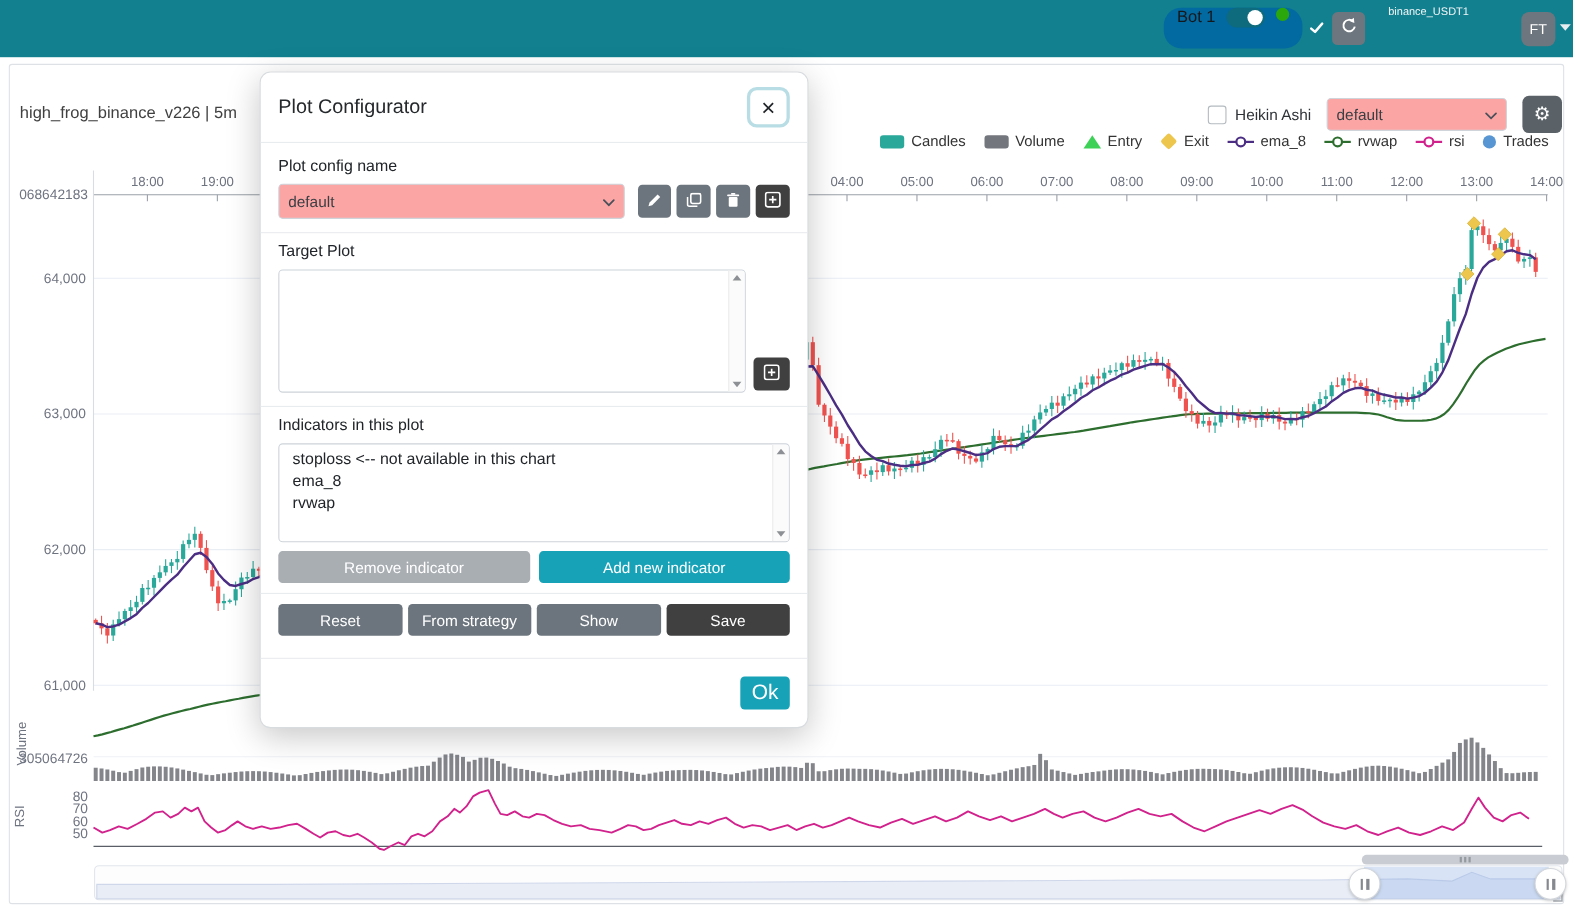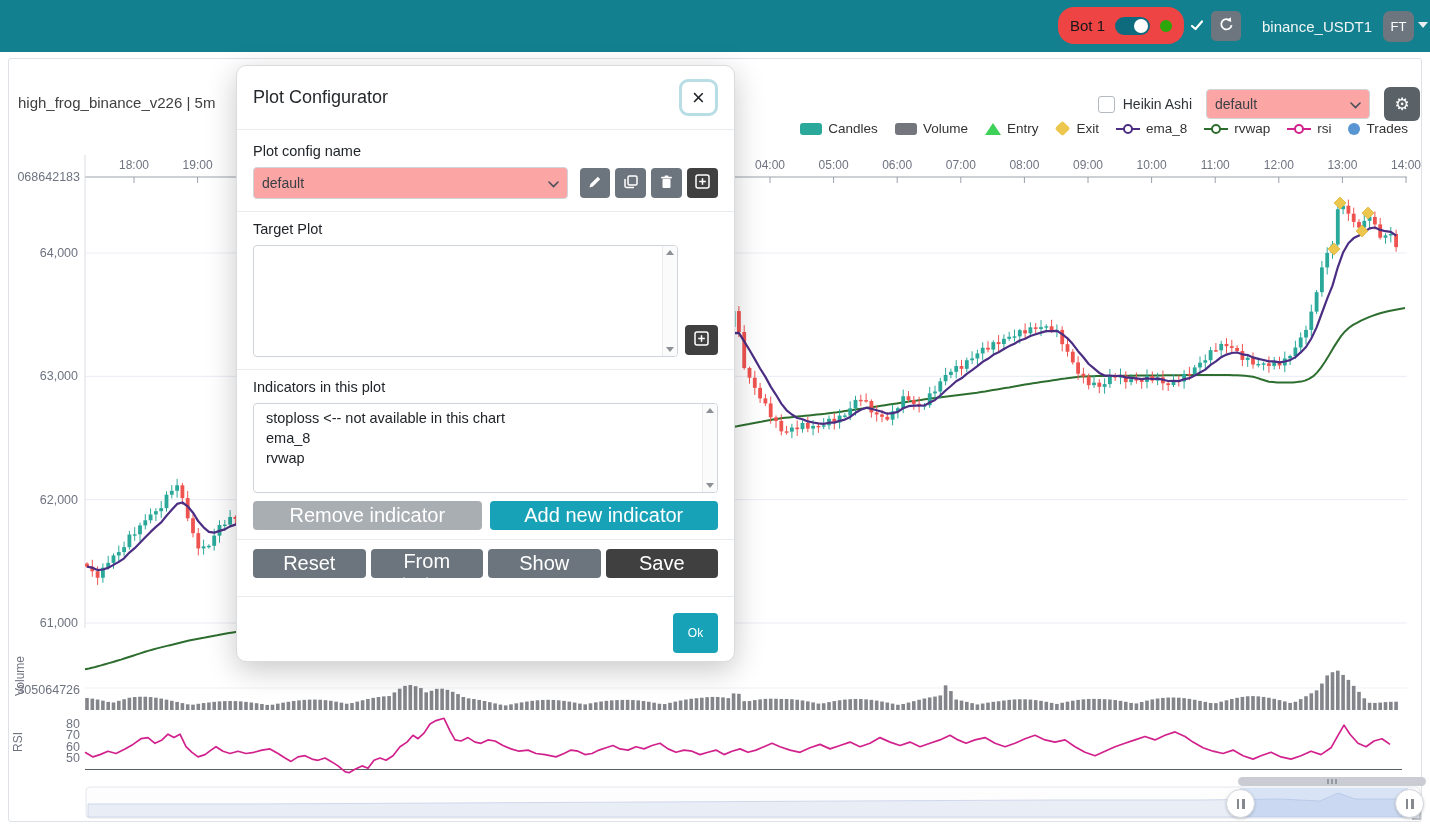--- a/index.html
+++ b/index.html
@@ -1,28 +1,28 @@
 <!DOCTYPE html>
 <html><head>
 <meta charset="utf-8">
 <style>
   html,body{margin:0;padding:0;width:1430px;height:824px;overflow:hidden;background:#fff;
     font-family:"Liberation Sans","DejaVu Sans",sans-serif;-webkit-font-smoothing:antialiased;}
   
   #navbar{position:absolute;left:0;top:0;width:1430px;height:52px;background:#12808f;z-index:8;}
-  #bot-pill{position:absolute;left:1058px;top:7px;height:37px;background:#ef4444;border-radius:16px;
-    display:flex;align-items:center;padding:0 12px;gap:10px;cursor:pointer;}
+  #bot-pill{position:absolute;left:1058px;top:7px;height:37px;background:#0369a1;border-radius:16px;
+    display:flex;padding:0 12px;gap:10px;cursor:pointer;}
   #bot-pill .bot-name{font-size:15px;color:#14181b;}
   .toggle{width:35px;height:18px;border-radius:10px;background:#0d6b7d;position:relative;}
   .toggle .knob{position:absolute;right:2px;top:2px;width:14px;height:14px;border-radius:50%;background:#fff;}
   .dot{width:12px;height:12px;border-radius:50%;}
   #nav-check{position:absolute;left:1189px;top:17px;color:#fff;}
   #reload-btn{position:absolute;left:1211px;top:11px;width:30px;height:30px;background:#6d767e;border-radius:5px;
     display:flex;align-items:center;justify-content:center;cursor:pointer;}
-  #instance-name{position:absolute;left:1262px;top:18px;color:#f2f5f6;font-size:15px;}
+  #instance-name{position:absolute;left:1262px;top:6px;color:#f2f5f6;font-size:10px;}
   #avatar{position:absolute;left:1383px;top:11px;width:31px;height:31px;background:#6d767e;border-radius:7px;
     color:#fff;font-size:13px;display:flex;align-items:center;justify-content:center;cursor:pointer;}
   #avatar-caret{position:absolute;left:1418px;top:22px;width:0;height:0;border-left:5px solid transparent;
     border-right:5px solid transparent;border-top:6px solid #e8eef0;}
   
   #card{position:absolute;left:8px;top:58px;width:1412px;height:762px;background:#fff;
     border:1px solid #dee2e6;border-radius:3px;z-index:1;}
   #chart-title{position:absolute;left:18px;top:94px;font-size:15px;color:#404040;z-index:5;}
   #top-controls{position:absolute;right:10px;top:87px;height:34px;display:flex;align-items:center;z-index:5;}
   #ha-box{width:15px;height:15px;border:1px solid #b4bac0;border-radius:3px;background:#fff;cursor:pointer;}
@@ -64,29 +64,29 @@
   #target-row{display:flex;align-items:flex-end;}
   #target-list{width:427px;height:110px;}
   .list-inner{padding:4px 16px 0 4px;}
   .list-item{font-size:14.5px;color:#212529;padding:0 8px;height:20px;line-height:20px;cursor:pointer;white-space:nowrap;}
   .list-item.sel{background:#c9c9c9;}
   .scrollbar{position:absolute;right:0;top:0;bottom:0;width:14px;border-left:1px solid #ececec;background:#fbfbfb;}
   .sb-up{position:absolute;top:4px;left:3px;width:0;height:0;border-left:4px solid transparent;border-right:4px solid transparent;border-bottom:5px solid #8d9094;}
   .sb-down{position:absolute;bottom:4px;left:3px;width:0;height:0;border-left:4px solid transparent;border-right:4px solid transparent;border-top:5px solid #8d9094;}
   #target-add{margin-left:7px;margin-bottom:2px;}
   #indicator-list{width:100%;height:90px;box-sizing:border-box;}
-  .btn{border:none;border-radius:4px;color:#fff;font-size:20px;height:29px;cursor:pointer;
+  .btn{border:none;border-radius:4px;color:#fff;font-size:14px;height:29px;cursor:pointer;
     font-family:"Liberation Sans",sans-serif;}
   #rm-add-row{display:flex;gap:8px;margin-top:8px;}
   #rm-btn{flex:1;background:#a9aeb3;}
   #add-btn{flex:1;background:#17a2b8;}
   #action-row{display:flex;gap:5px;margin-top:9px;}
   #action-row .btn{flex:1;}
   #modal-footer{border-top:1px solid #e9ecef;margin-top:18px;padding:16px;display:flex;justify-content:flex-end;}
-  #ok-btn{background:#17a2b8;width:45px;height:40px;font-size:12px;}
+  #ok-btn{background:#17a2b8;width:45px;height:30px;font-size:19px;}
   .chev{margin-left:8px;}
 </style>
 </head>
 <body>
 
 <div id="navbar">
   <div id="bot-pill">
     <span class="bot-name">Bot 1</span>
     <span class="toggle">
         <span class="knob"></span>

